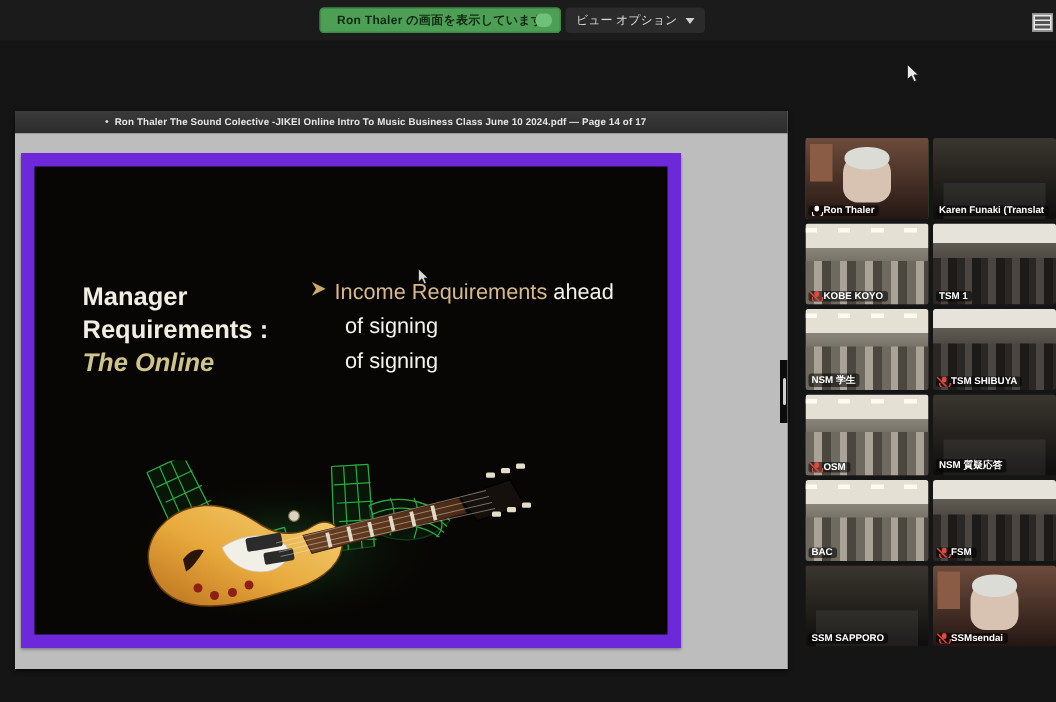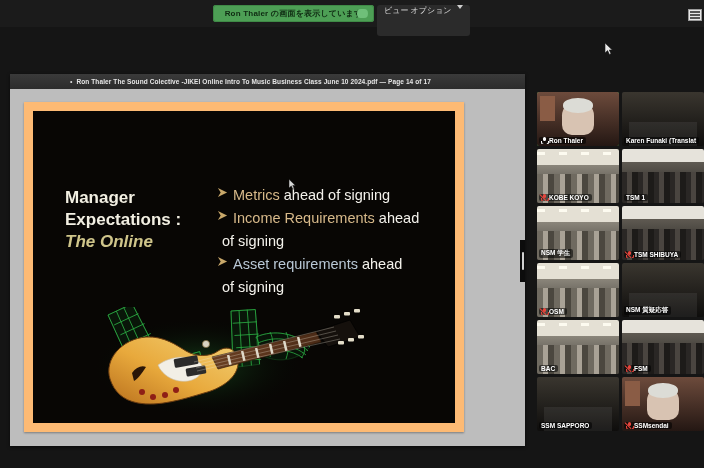--- a/index.html
+++ b/index.html
@@ -29,23 +29,23 @@
     font-size:8px;color:#0f2a12;letter-spacing:.2px;
     white-space:nowrap;font-weight:600;
   }
   #share-banner .bubble{
     position:absolute;right:6px;top:4px;
     width:11px;height:9px;border-radius:4px 4px 4px 4px/5px 5px 5px 5px;
     background:#6fc079;
   }
   #view-options{
     position:absolute;left:377px;top:5px;
-    height:31px;padding:0 7px;
+    height:17px;padding:0 7px;
     background:#2b2b2b;border-radius:3px;
-    display:flex;gap:5px;
+    display:flex;align-items:center;gap:5px;
   }
   #view-options .txt{font-size:8px;color:#d8d8d8;white-space:nowrap;}
   #view-options .chev{
     width:0;height:0;border-left:3.5px solid transparent;
     border-right:3.5px solid transparent;border-top:4px solid #cfcfcf;
   }
 
   
   #top-right-icon{
     position:absolute;right:2px;top:9px;width:12px;height:10px;
@@ -74,22 +74,22 @@
   }
   #doc-title{
     font-size:6.5px;color:#e6e6e6;white-space:nowrap;
     font-weight:700;letter-spacing:.1px;
   }
   #doc-body{
     position:absolute;left:0;top:15px;width:515px;height:357px;
     background:#bdbdbd;
   }
   #slide-paper{
-    position:absolute;left:14px;top:13px;width:440px;height:330px;
-    background:#fdba74;
+    position:absolute;left:4px;top:13px;width:440px;height:330px;
+    background:#6d28d9;
     box-shadow:0 1px 2px rgba(0,0,0,.35);
   }
   #slide{
     position:absolute;left:9px;top:9px;width:422px;height:312px;
     background:#080604;overflow:hidden;
   }
 
   
   #slide-heading{
     position:absolute;left:32px;top:76px;width:150px;
@@ -111,21 +111,21 @@
     font-size:14.5px;line-height:1.38;color:#f4f2ec;
   }
   .bullet-row .arrow{
     flex:0 0 auto;margin-right:5px;margin-top:2px;
   }
   .bullet-row .body{flex:1 1 auto;}
   .bullet-row .k-gold{color:#d7b98a;}
   .bullet-row .k-blue{color:#b9c8d6;}
   .cont-line{
     font-size:14.5px;line-height:1.38;color:#f4f2ec;
-    margin-left:5px;margin-bottom:3px;
+    margin-left:23px;margin-bottom:3px;
   }
 
   
   #guitar{
     position:absolute;left:55px;top:196px;width:300px;height:112px;
   }
 
   
   #splitter{
     position:absolute;left:520px;top:240px;width:5px;height:42px;
@@ -203,44 +203,32 @@
     <span class="bullet">•</span>
     <span id="doc-title">Ron Thaler The Sound Colective -JIKEI Online Intro To Music Business Class June 10 2024.pdf — Page 14 of 17</span>
   </div>
 
   <div id="doc-body">
     <div id="slide-paper">
       <div id="slide">
 
         <div id="slide-heading">
           <div class="l1">Manager</div>
-          <div class="l2">Expectations :</div>
+          <div class="l2">Requirements :</div>
           <div class="l3">The Online</div>
         </div>
 
         <div id="slide-bullets">
-            <div class="bullet-row">
-              <svg viewBox="0 0 12 12" class="arrow" width="11" height="11">
-                <polygon points="1,1 11,6 1,11 4,6" fill="#c9a86a"></polygon>
-              </svg>
-              <span class="body"><span class="k-gold">Metrics</span> ahead of signing</span>
-            </div>
             <div class="bullet-row">
               <svg viewBox="0 0 12 12" class="arrow" width="11" height="11">
                 <polygon points="1,1 11,6 1,11 4,6" fill="#c9a86a"></polygon>
               </svg>
               <span class="body"><span class="k-gold">Income Requirements</span> ahead</span>
             </div>
             <div class="cont-line">of signing</div>
-            <div class="bullet-row">
-              <svg viewBox="0 0 12 12" class="arrow" width="11" height="11">
-                <polygon points="1,1 11,6 1,11 4,6" fill="#c9a86a"></polygon>
-              </svg>
-              <span class="body"><span class="k-blue">Asset requirements</span> ahead</span>
-            </div>
             <div class="cont-line">of signing</div>
           </div>
 
         <svg id="guitar" viewBox="0 0 300 112">
           <defs>
             <radialGradient id="glow" cx="50%" cy="50%" r="50%">
               <stop offset="0%" stop-color="#1f6b2a" stop-opacity=".55"></stop>
               <stop offset="100%" stop-color="#000" stop-opacity="0"></stop>
             </radialGradient>
             <linearGradient id="bodyg" x1="0" y1="1" x2="1" y2="0">

